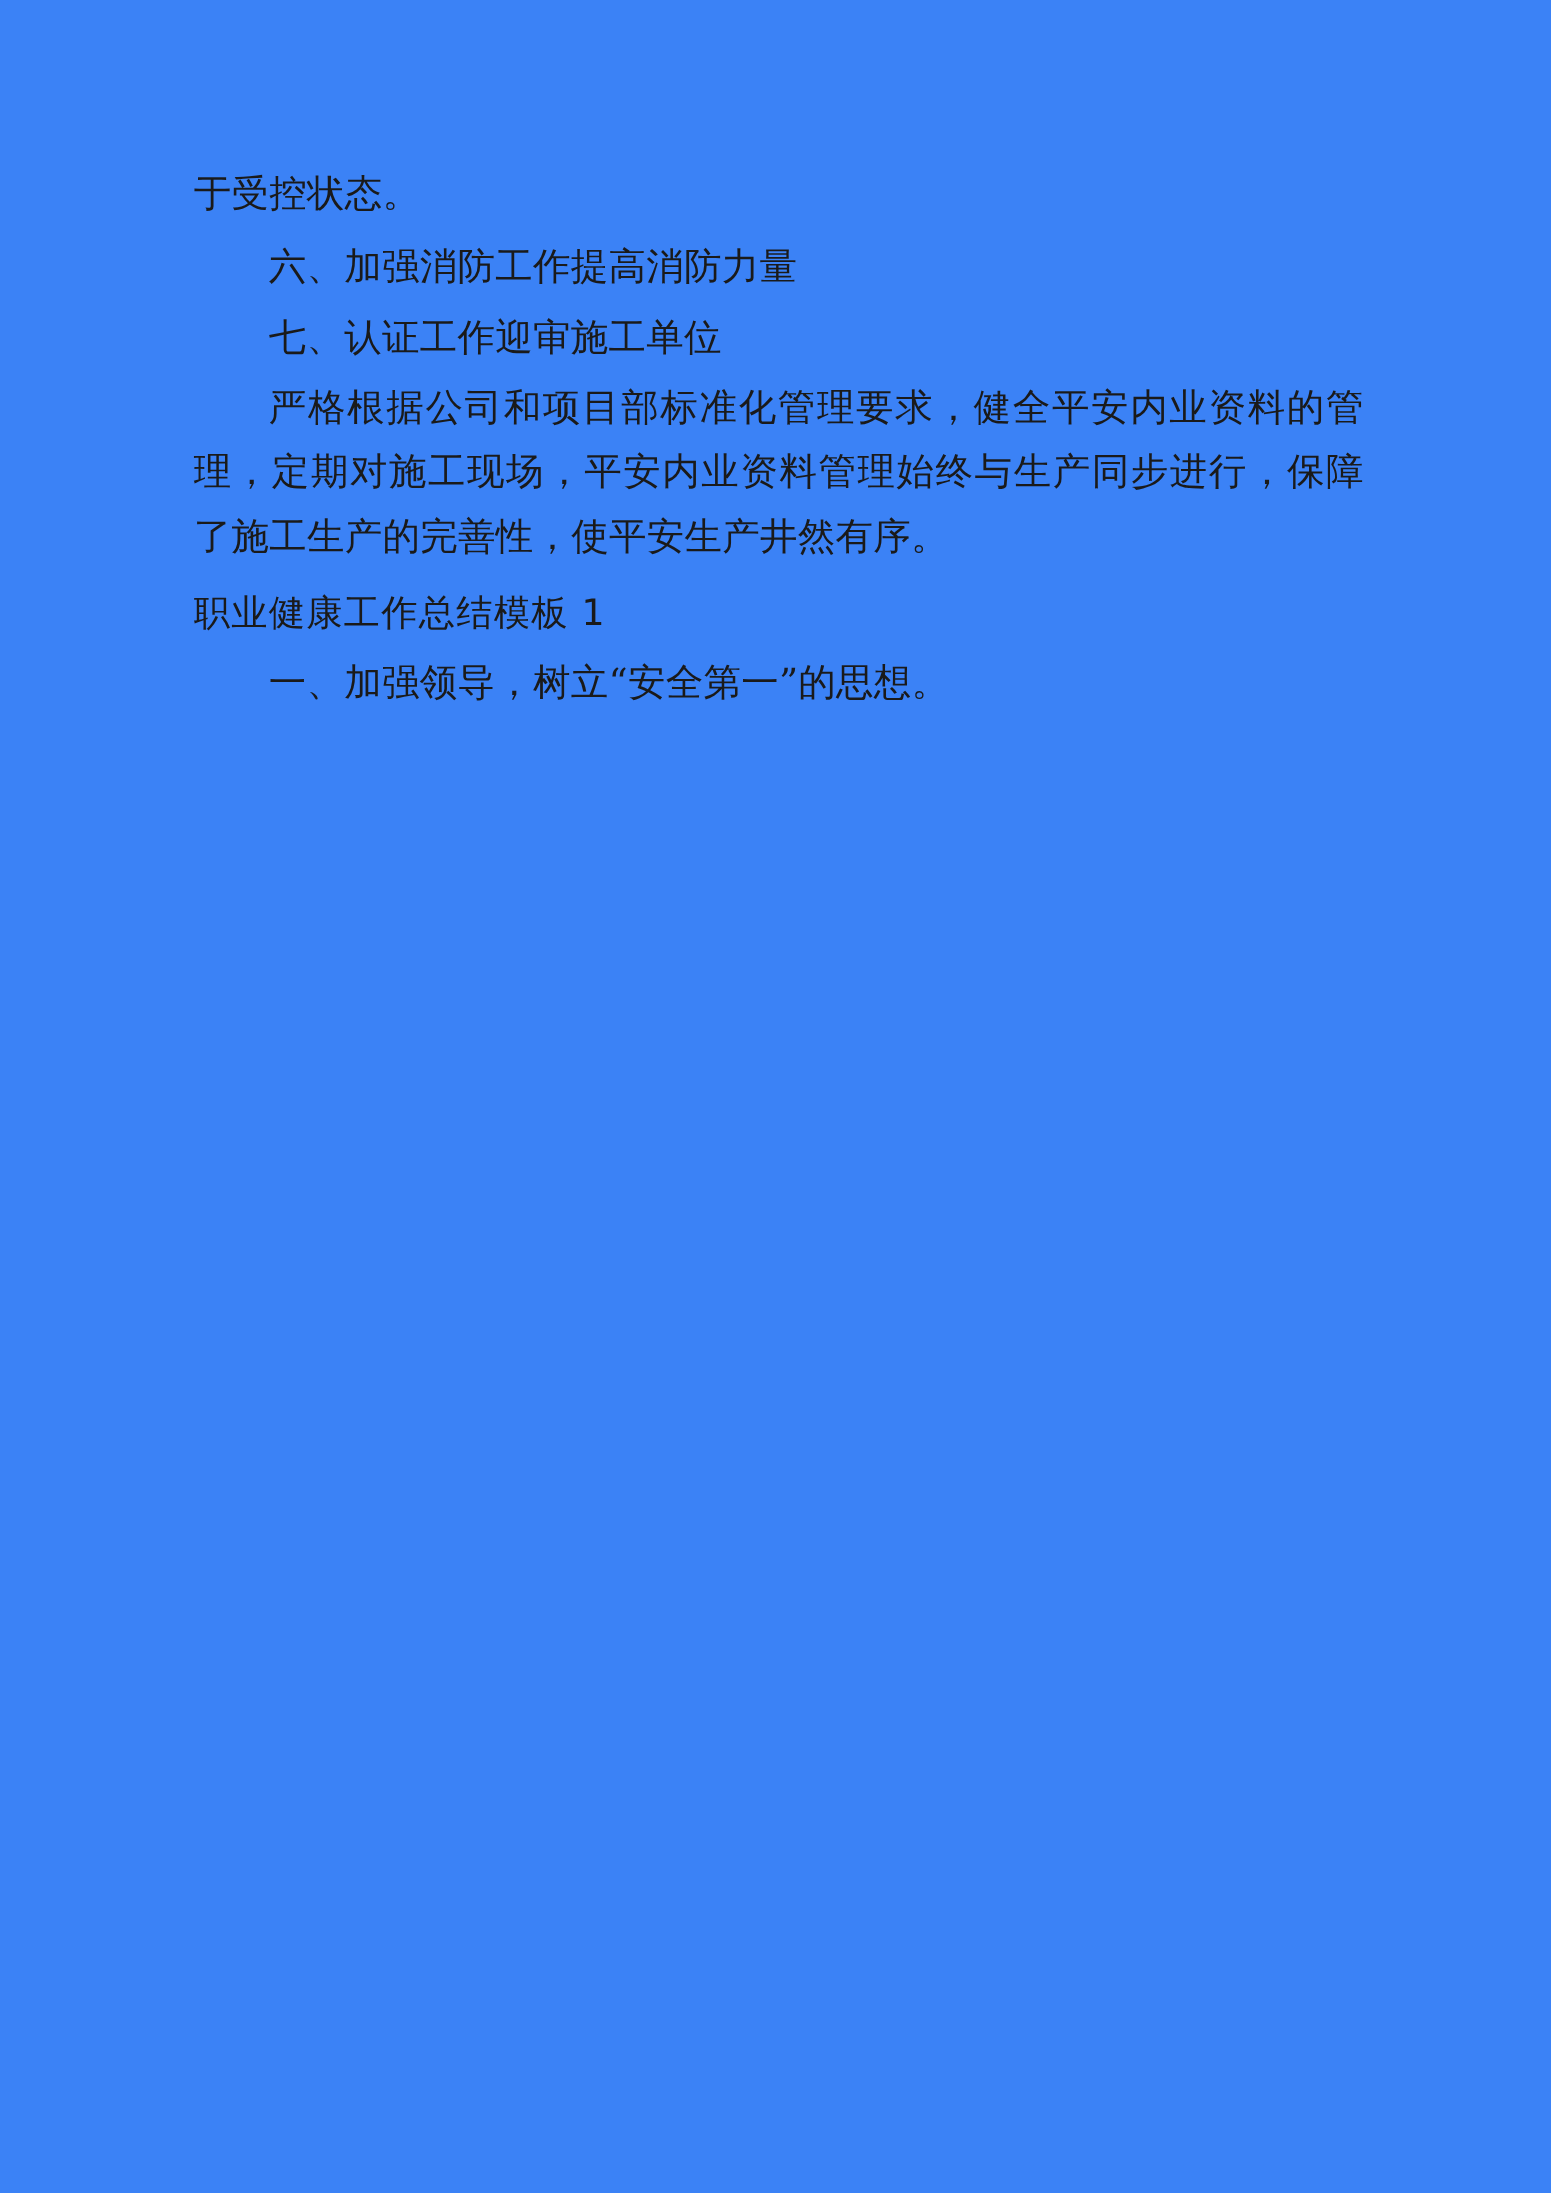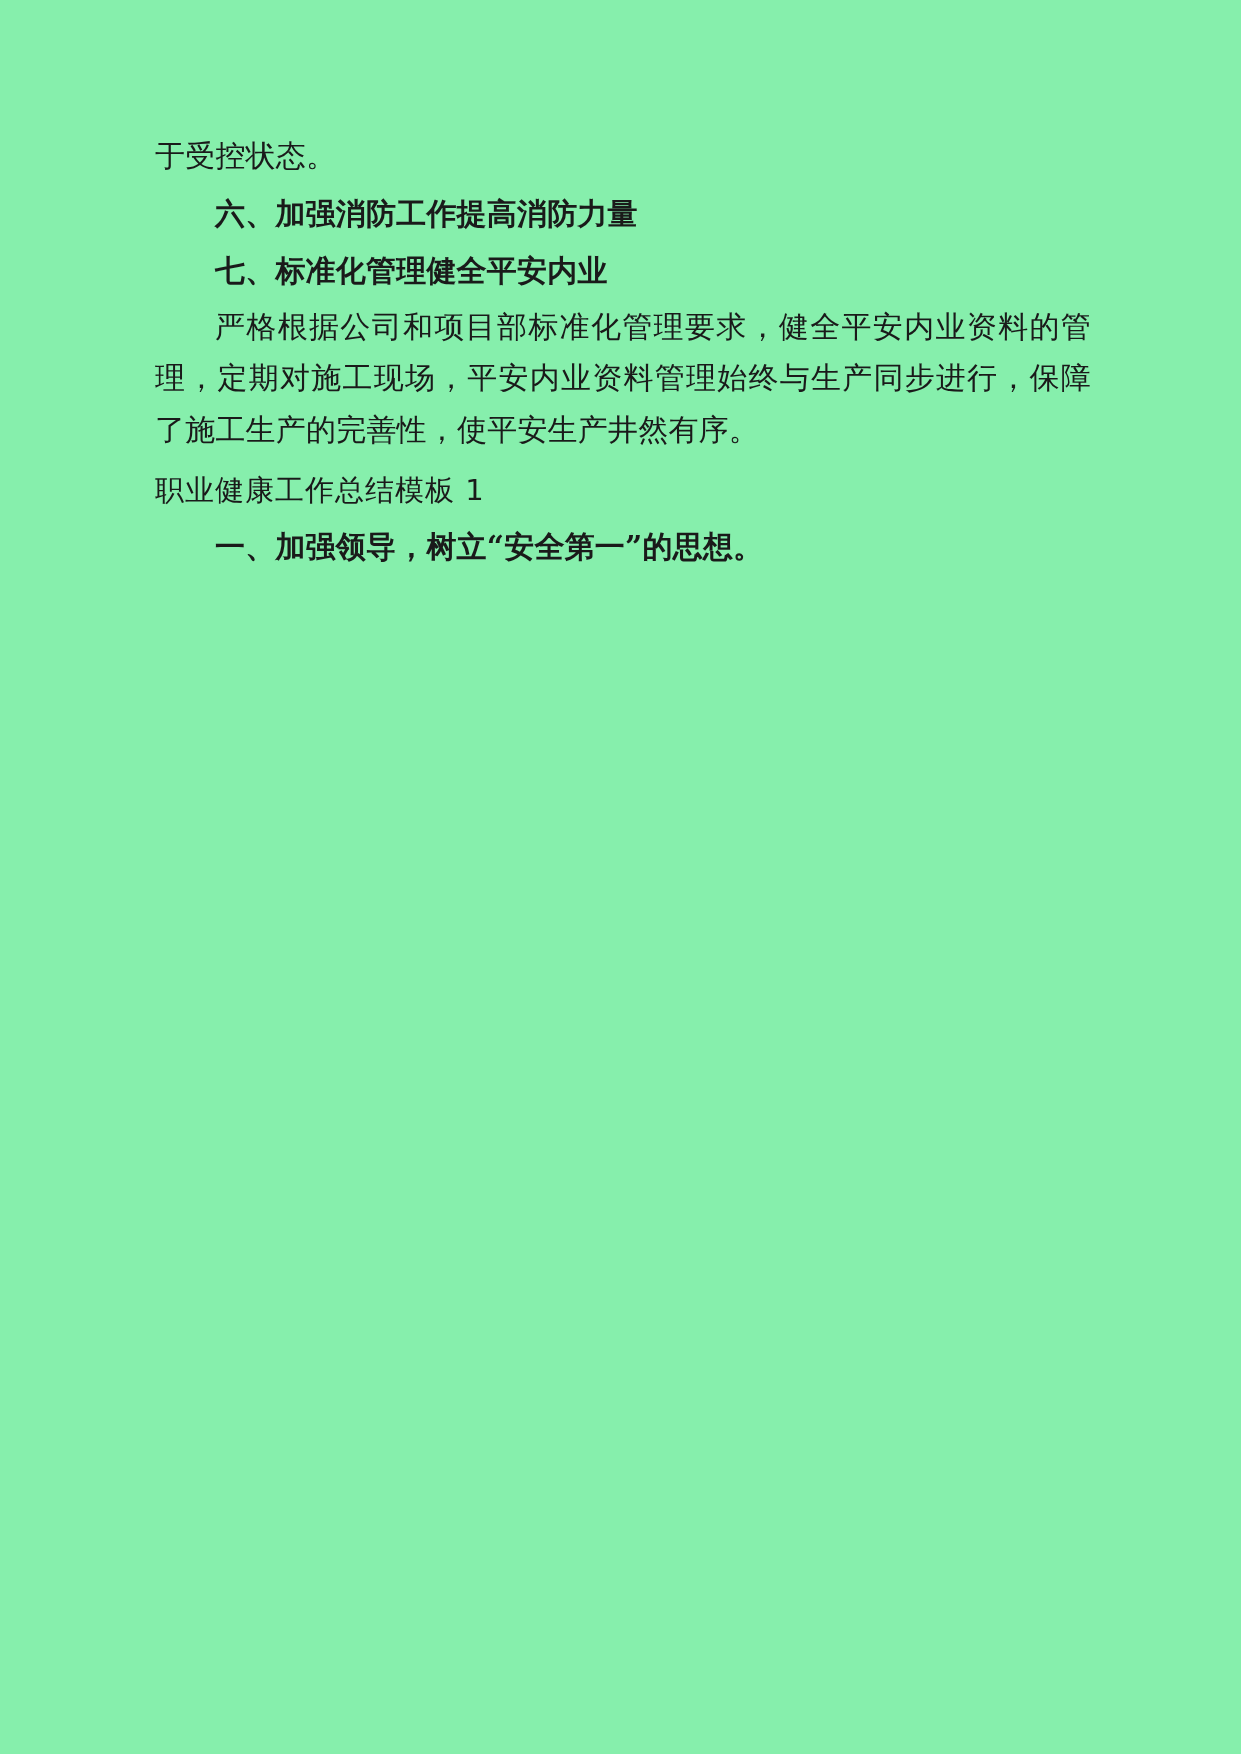--- a/index.html
+++ b/index.html
@@ -4,21 +4,21 @@
 <style>
   html, body {
     margin: 0;
     padding: 0;
     background: #ffffff;
   }
   .page {
     position: relative;
     width: 1241px;
     height: 1754px;
-    background: #86efac;
+    background: #3b82f6;
     margin: 0 auto;
     box-sizing: border-box;
     padding: 130px 150px 60px 155px;
     font-family: "DejaVu Serif", "Liberation Serif", serif;
     color: #1a1a1a;
   }
   .doc-body {
     font-size: 30px;
     line-height: 1.72;
     letter-spacing: 0.2px;
@@ -30,42 +30,41 @@
   }
   .indent {
     text-indent: 2em;
   }
   .noindent {
     text-indent: 0;
   }
   .heading {
     text-indent: 2em;
     margin: 6px 0 4px 0;
-    font-weight: bold;
   }
   .subtitle {
     text-indent: 0;
     margin: 10px 0 4px 0;
     font-family: "DejaVu Sans", "Liberation Sans", sans-serif;
     font-size: 29px;
     letter-spacing: 1px;
   }
 </style>
 </head>
 <body>
 
 <div class="page">
   <div class="doc-body">
 
     <p class="noindent">于受控状态。</p>
 
     <p class="heading">六、加强消防工作提高消防力量</p>
 
 
-    <p class="heading">七、标准化管理健全平安内业</p>
+    <p class="heading">七、认证工作迎审施工单位</p>
 
     <p class="indent">严格根据公司和项目部标准化管理要求，健全平安内业资料的管理，定期对施工现场，平安内业资料管理始终与生产同步进行，保障了施工生产的完善性，使平安生产井然有序。</p>
 
     <p class="subtitle">职业健康工作总结模板 1</p>
 
     <p class="heading">一、加强领导，树立“安全第一”的思想。</p>
 
 
   </div>
 </div>

